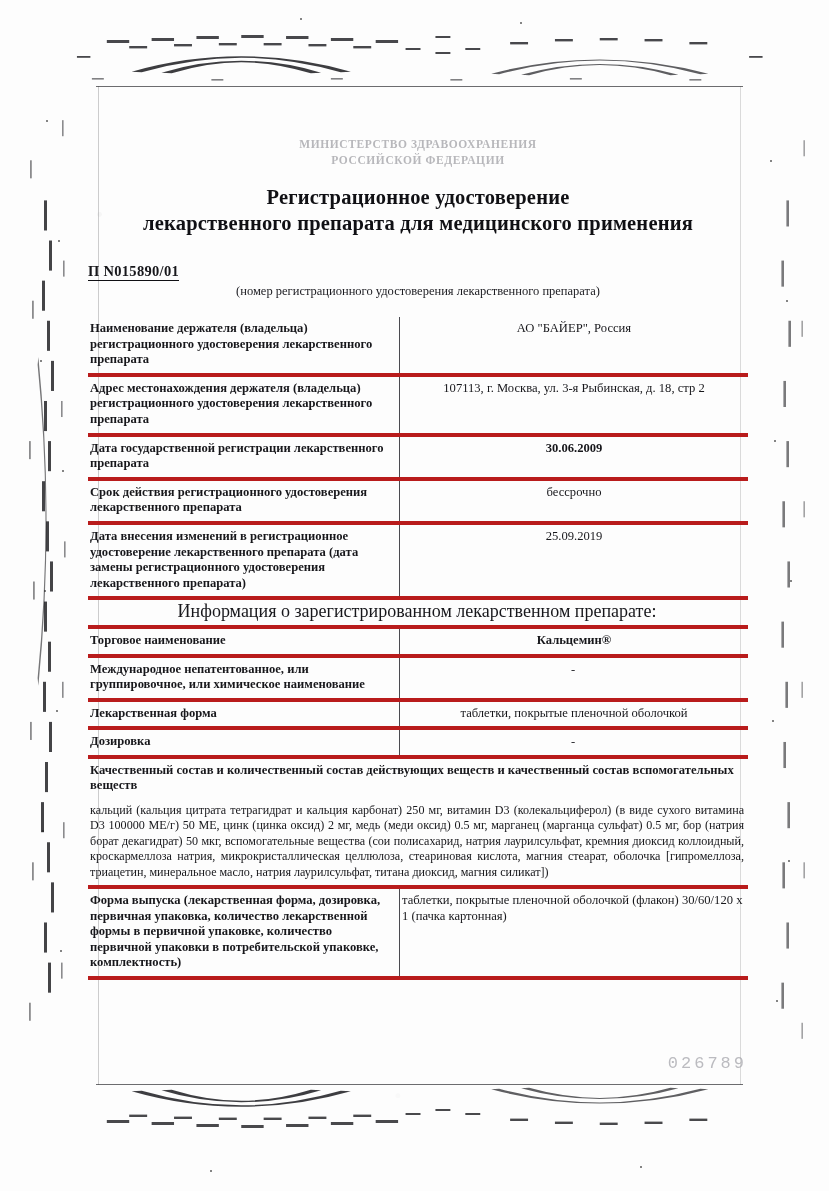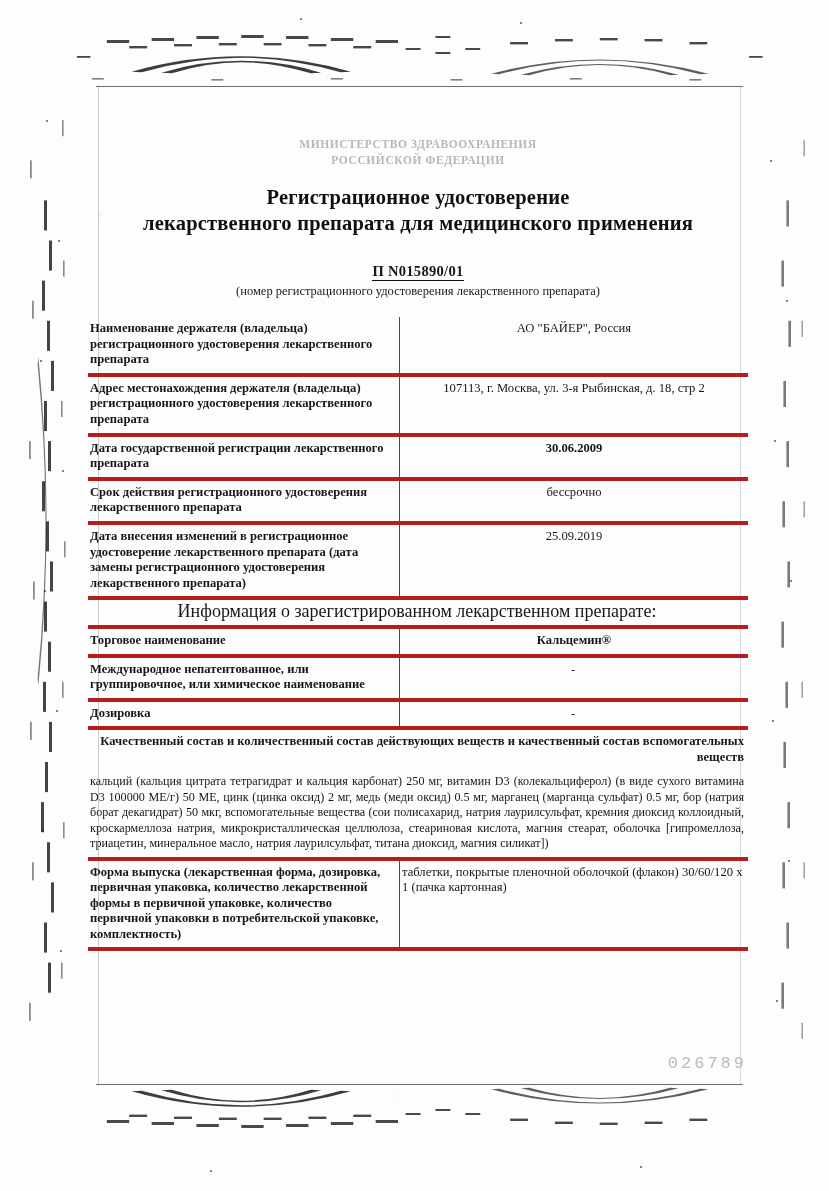--- a/index.html
+++ b/index.html
@@ -70,21 +70,21 @@
   .ministry div{white-space:nowrap;}
 
   .doc-title{
     text-align:center;margin-top:16px;
     font-weight:700;color:#101014;
   }
   .doc-title .l1{font-size:20.5px;line-height:26px;letter-spacing:.2px;}
   .doc-title .l2{font-size:20.5px;line-height:27px;letter-spacing:.2px;}
 
   .regnum{
-    text-align:center;margin-top:26px;
+    text-align:left;margin-top:26px;
     font-size:14.5px;font-weight:700;letter-spacing:.3px;
   }
   .regnum span{border-bottom:1.6px solid #101014;padding-bottom:1px;}
 
   .regnum-cap{
     text-align:center;font-size:12.5px;margin-top:4px;color:#1b1b20;
   }
 
   
   table.reg{
@@ -105,21 +105,21 @@
   td.val.dash{text-align:center;color:#2d2d32;}
 
   tr.noline td{border-bottom:none;}
 
   td.sect{
     text-align:center;font-weight:400;font-size:18px;
     padding:5px 2px 5px;
   }
 
   td.full{
-    font-weight:700;padding:4px 2px 4px 2px;text-align:right;
+    font-weight:700;padding:4px 2px 4px 2px;
   }
   td.body{
     font-weight:400;font-size:12.1px;line-height:15.4px;
     padding:3px 2px 4px 2px;text-align:justify;
   }
 
   
   .serial{
     position:absolute;right:82px;bottom:118px;
     font-size:17px;letter-spacing:3px;color:#a6a6ac;
@@ -371,20 +371,24 @@
         <tr>
           <td class="lab">Торговое наименование</td>
           <td class="val ctr bold">Кальцемин®</td>
         </tr>
 
         <tr>
           <td class="lab">Международное непатентованное, или группировочное, или химическое наименование</td>
           <td class="val dash">-</td>
         </tr>
 
+        <tr>
+          <td class="lab">Лекарственная форма</td>
+          <td class="val ctr">таблетки, покрытые пленочной оболочкой</td>
+        </tr>
 
         <tr>
           <td class="lab">Дозировка</td>
           <td class="val dash">-</td>
         </tr>
 
         <tr class="noline nodiv">
           <td class="full" colspan="2">Качественный состав и количественный состав действующих веществ и качественный состав вспомогательных веществ</td>
         </tr>
 

